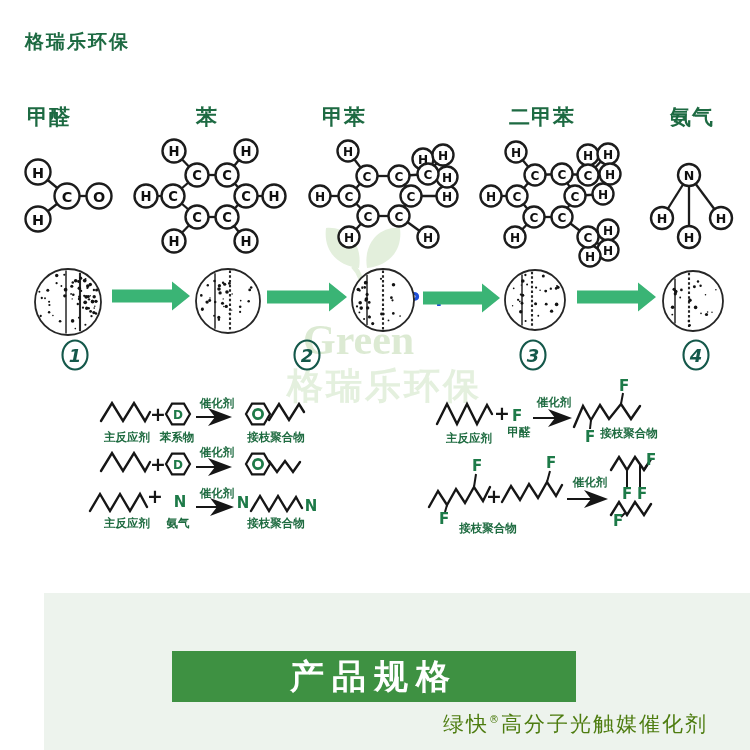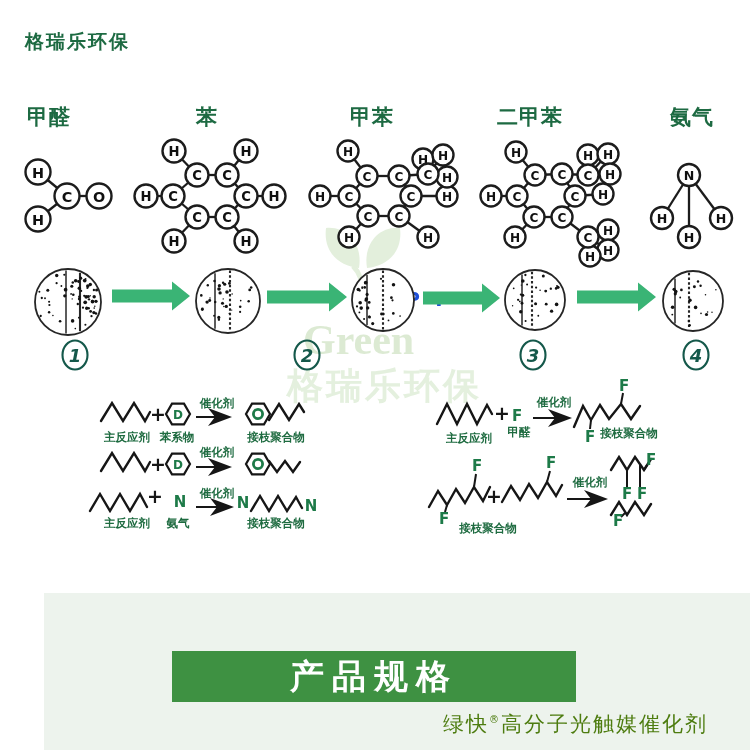--- a/index.html
+++ b/index.html
@@ -543,15 +543,15 @@
       <text class="rx-lbl" x="488" y="528">接枝聚合物</text>
     </g>
   </g>
 </svg>
 
 <div id="header">
   <div>格瑞乐环保</div>
 </div>
 <div class="mol-label" style="left:49px">甲醛</div>
 <div class="mol-label" style="left:207px">苯</div>
-<div class="mol-label" style="left:372px">甲苯</div>
-<div class="mol-label" style="left:530px">二甲苯</div>
+<div class="mol-label" style="left:344px">甲苯</div>
+<div class="mol-label" style="left:542px">二甲苯</div>
 <div class="mol-label" style="left:692px">氨气</div>
 
 </body></html>

